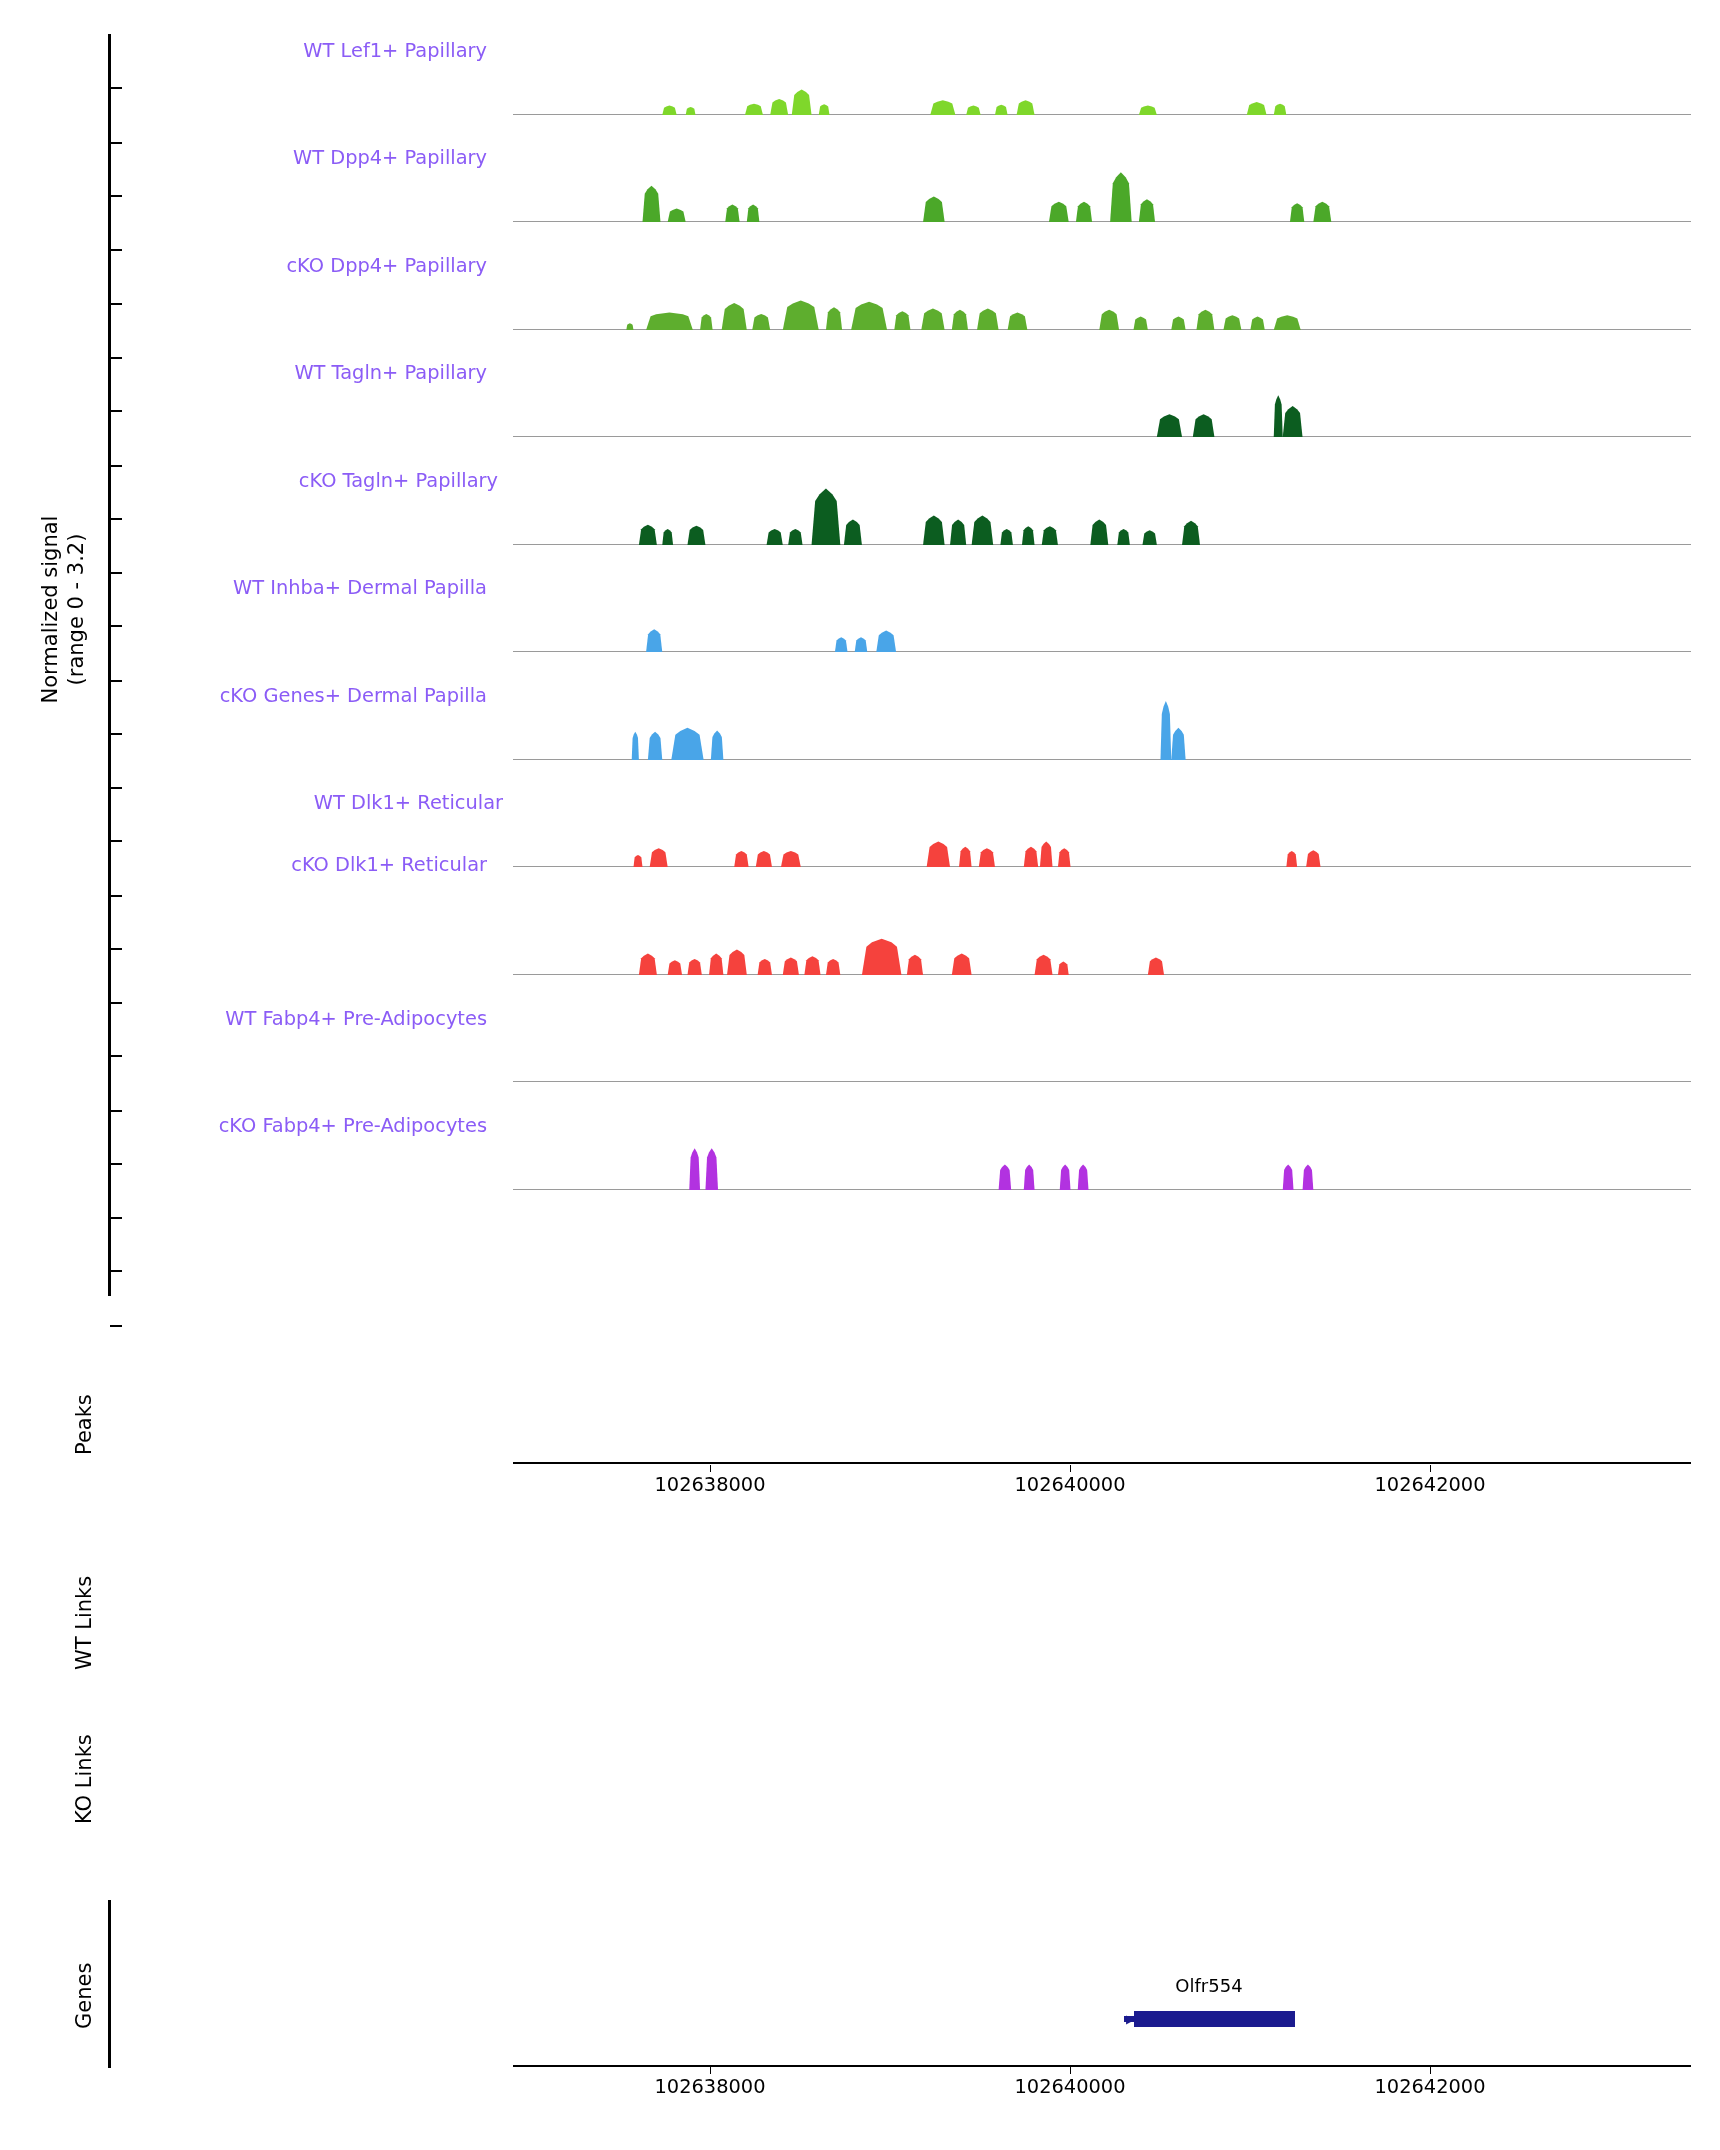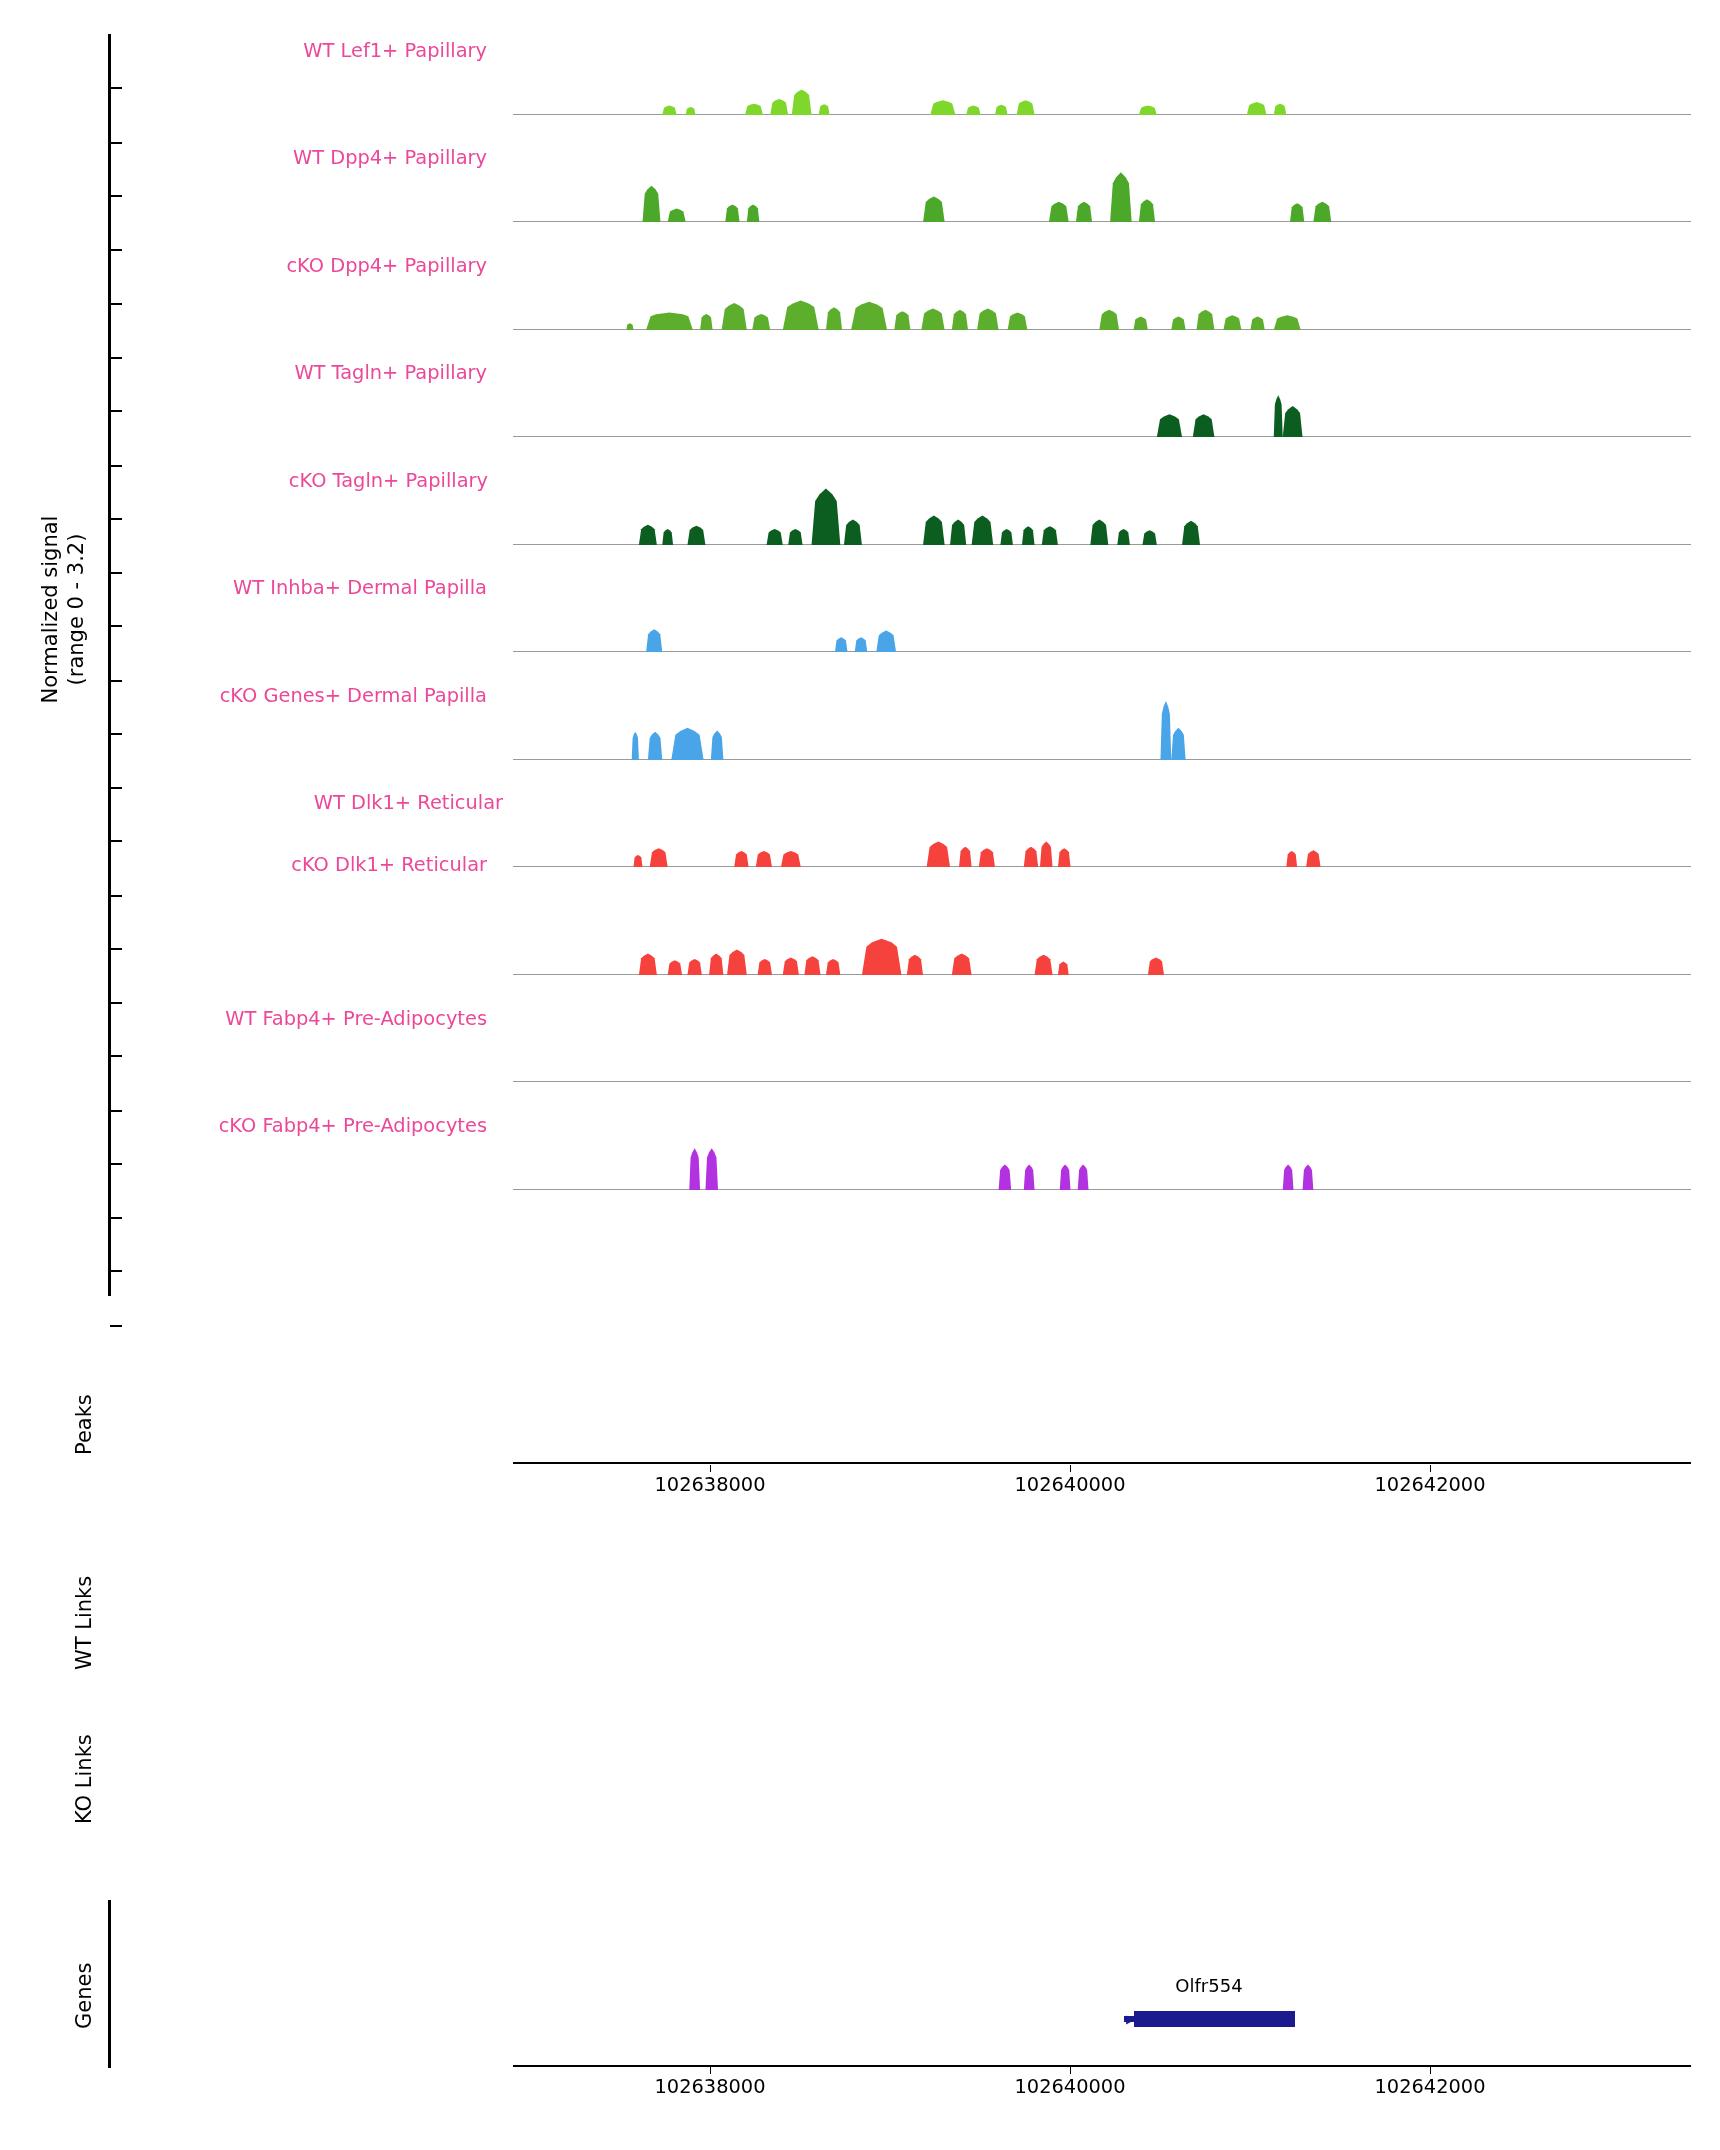--- a/index.html
+++ b/index.html
@@ -44,21 +44,21 @@
     height: 2.2px;
     width: 12.2px;
   }
 
   
   .track-label {
     position: absolute;
     font-size: 19.4px;
     white-space: nowrap;
     text-align: right;
-    color: #ec4899;
+    color: #8b5cf6;
   }
   .track-area {
     position: absolute;
     left: 513px;
     width: 1178px;
   }
   .baseline {
     position: absolute;
     left: 0;
     width: 100%;
@@ -217,21 +217,21 @@
       <div class="track-label" style="left: 129px; width: 358px; top: 361px;">WT Tagln+ Papillary</div>
       <div class="track-area" style="top: 351px; height: 86px;">
         <div class="baseline" style="top: 85px;"></div>
         <svg class="track-svg" viewBox="0 0 1643 120" preserveAspectRatio="none">
           <path d="M 898.006106870229 120 L 902.4309190839695 95.1375 L 907.8390229007633 91.3125 L 915.5648854961833 88.125 L 923.2907480916031 91.3125 L 928.6988519083969 95.1375 L 933.1236641221374 120 Z" fill="#0c5d20"></path>
           <path d="M 948.1740458015267 120 L 951.9667419847328 95.1375 L 956.6022595419847 91.3125 L 963.2244274809161 88.125 L 969.8465954198474 91.3125 L 974.4821129770993 95.1375 L 978.2748091603054 120 Z" fill="#0c5d20"></path>
           <path d="M 1061.0519083969466 120 L 1062.6321984732824 74.6625 L 1064.5636641221374 67.6875 L 1067.3229007633588 61.875 L 1070.0821374045802 67.6875 L 1072.0136030534352 74.6625 L 1073.593893129771 120 Z" fill="#0c5d20"></path>
           <path d="M 1073.593893129771 120 L 1077.07053129771 86.3625 L 1081.3197557251908 81.1875 L 1087.390076335878 76.875 L 1093.460396946565 81.1875 L 1097.7096213740458 86.3625 L 1101.1862595419848 120 Z" fill="#0c5d20"></path>
         </svg>
       </div>
-      <div class="track-label" style="left: 130px; width: 358px; top: 469px;">cKO Tagln+ Papillary</div>
+      <div class="track-label" style="left: 140px; width: 358px; top: 469px;">cKO Tagln+ Papillary</div>
       <div class="track-area" style="top: 459px; height: 86px;">
         <div class="baseline" style="top: 85px;"></div>
         <svg class="track-svg" viewBox="0 0 1643 120" preserveAspectRatio="none">
           <path d="M 175.58778625954199 120 L 178.74836641221373 98.0625 L 182.61129770992366 94.6875 L 188.1297709923664 91.875 L 193.64824427480914 94.6875 L 197.51117557251908 98.0625 L 200.67175572519082 120 Z" fill="#0c5d20"></path>
           <path d="M 208.19694656488548 120 L 210.09329465648852 102.45 L 212.4110534351145 99.75 L 215.72213740458014 97.5 L 219.03322137404578 99.75 L 221.35098015267175 102.45 L 223.2473282442748 120 Z" fill="#0c5d20"></path>
           <path d="M 243.3145038167939 120 L 246.47508396946566 98.94 L 250.33801526717556 95.7 L 255.85648854961832 93 L 261.37496183206105 95.7 L 265.237893129771 98.94 L 268.39847328244275 120 Z" fill="#0c5d20"></path>
           <path d="M 353.6839694656489 120 L 356.52849160305345 102.45 L 360.00512977099237 99.75 L 364.97175572519086 97.5 L 369.93838167938935 99.75 L 373.41501984732827 102.45 L 376.25954198473283 120 Z" fill="#0c5d20"></path>
           <path d="M 383.78473282442746 120 L 386.31319694656486 102.45 L 389.4035419847328 99.75 L 393.818320610687 97.5 L 398.23309923664124 99.75 L 401.32344427480916 102.45 L 403.85190839694656 120 Z" fill="#0c5d20"></path>
           <path d="M 416.39389312977096 120 L 421.45082137404574 58.575 L 427.63151145038165 49.125 L 436.46106870229005 41.25 L 445.29062595419845 49.125 L 451.47131603053435 58.575 L 456.52824427480914 120 Z" fill="#0c5d20"></path>
           <path d="M 461.54503816793897 120 L 464.7056183206107 92.2125 L 468.5685496183206 87.9375 L 474.0870229007634 84.375 L 479.6054961832061 87.9375 L 483.46842748091603 92.2125 L 486.6290076335878 120 Z" fill="#0c5d20"></path>

